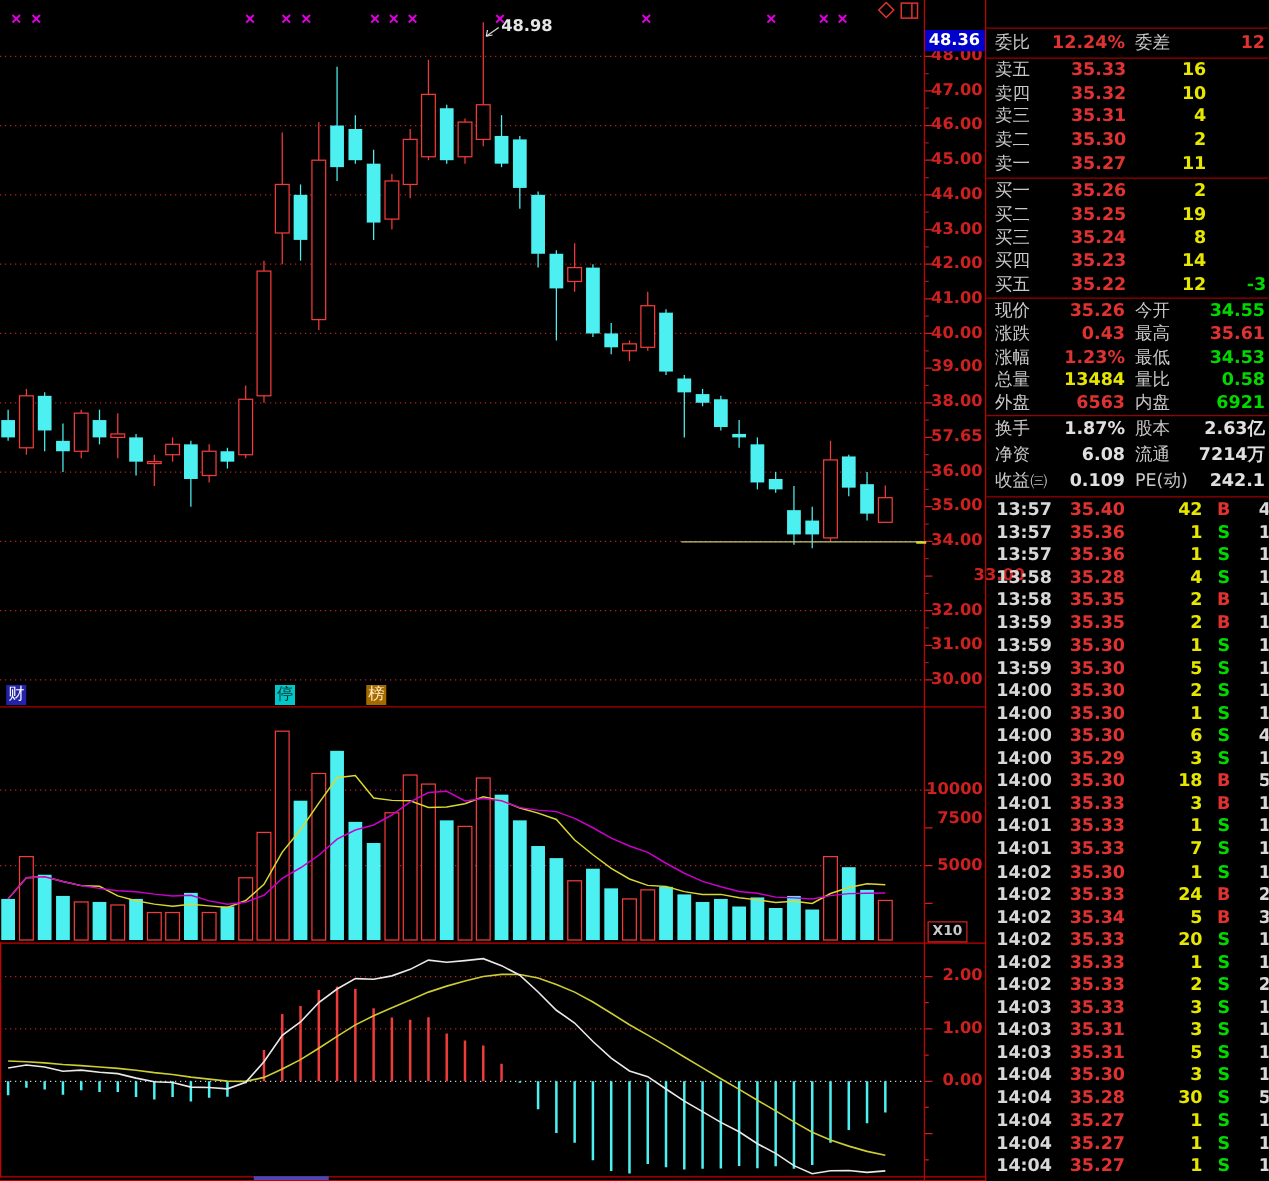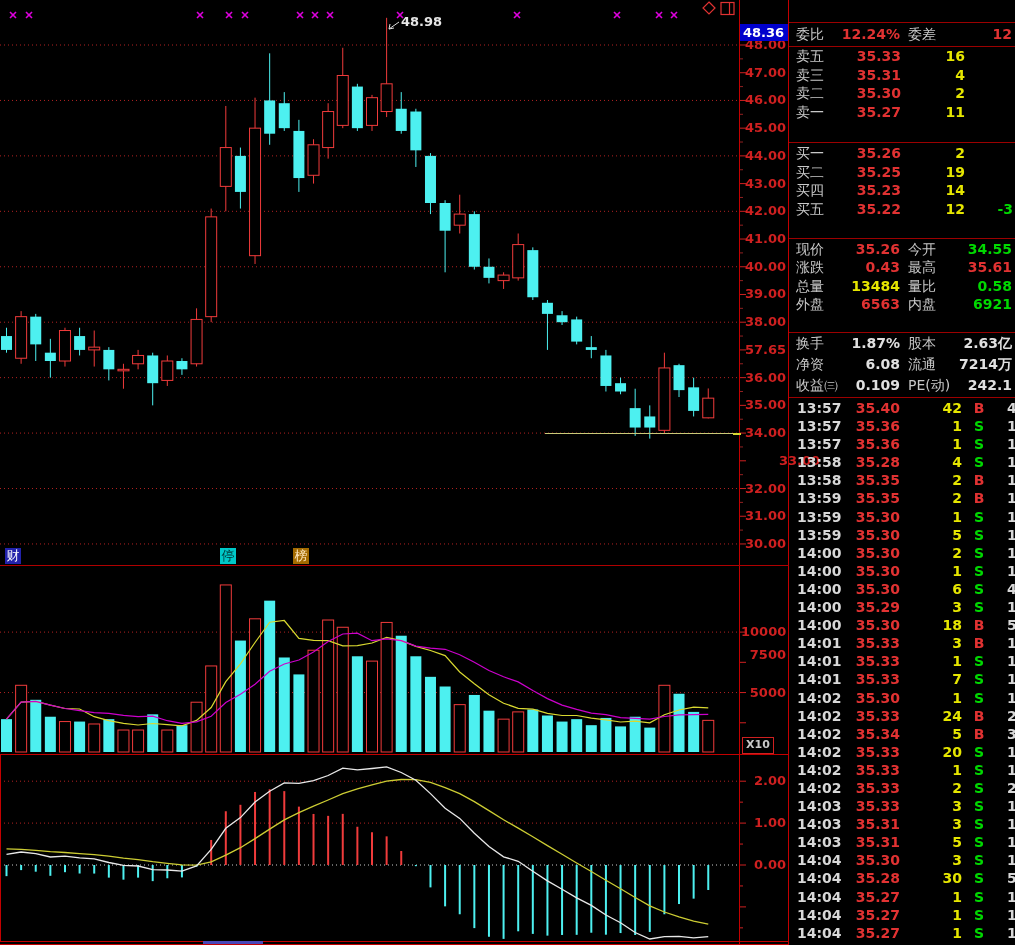--- a/index.html
+++ b/index.html
@@ -440,20 +440,25 @@
     <div class="hline" style="left:-1px;top:46px;width:226px;"></div>
 
     <div class="abs" style="left:0;top:47px;width:225px;">
 
     <div class="ob-row">
           <span class="cell lab l1">卖五</span>
           <span class="cell num c-red ob-price">35.33</span>
           <span class="cell num c-yellow ob-vol">16</span>
         </div>
         <div class="ob-row">
+          <span class="cell lab l1">卖四</span>
+          <span class="cell num c-red ob-price">35.32</span>
+          <span class="cell num c-yellow ob-vol">10</span>
+        </div>
+        <div class="ob-row">
           <span class="cell lab l1">卖三</span>
           <span class="cell num c-red ob-price">35.31</span>
           <span class="cell num c-yellow ob-vol">4</span>
         </div>
         <div class="ob-row">
           <span class="cell lab l1">卖二</span>
           <span class="cell num c-red ob-price">35.30</span>
           <span class="cell num c-yellow ob-vol">2</span>
         </div>
         <div class="ob-row">
@@ -472,20 +477,26 @@
           <span class="cell num c-yellow ob-vol">2</span>
           <span class="cell num c-green ob-extra"></span>
         </div>
         <div class="ob-row">
           <span class="cell lab l1">买二</span>
           <span class="cell num c-red ob-price">35.25</span>
           <span class="cell num c-yellow ob-vol">19</span>
           <span class="cell num c-green ob-extra"></span>
         </div>
         <div class="ob-row">
+          <span class="cell lab l1">买三</span>
+          <span class="cell num c-red ob-price">35.24</span>
+          <span class="cell num c-yellow ob-vol">8</span>
+          <span class="cell num c-green ob-extra"></span>
+        </div>
+        <div class="ob-row">
           <span class="cell lab l1">买四</span>
           <span class="cell num c-red ob-price">35.23</span>
           <span class="cell num c-yellow ob-vol">14</span>
           <span class="cell num c-green ob-extra"></span>
         </div>
         <div class="ob-row">
           <span class="cell lab l1">买五</span>
           <span class="cell num c-red ob-price">35.22</span>
           <span class="cell num c-yellow ob-vol">12</span>
           <span class="cell num c-green ob-extra">-3</span>
@@ -499,20 +510,26 @@
           <span class="cell lab l1">现价</span>
           <span class="cell num v1" style="color: rgb(225, 50, 50);">35.26</span>
           <span class="cell lab l2">今开</span>
           <span class="cell num v2" style="color: rgb(0, 216, 0);">34.55</span>
         </div>
         <div class="q-row">
           <span class="cell lab l1">涨跌</span>
           <span class="cell num v1" style="color: rgb(225, 50, 50);">0.43</span>
           <span class="cell lab l2">最高</span>
           <span class="cell num v2" style="color: rgb(225, 50, 50);">35.61</span>
+        </div>
+        <div class="q-row">
+          <span class="cell lab l1">涨幅</span>
+          <span class="cell num v1" style="color: rgb(225, 50, 50);">1.23%</span>
+          <span class="cell lab l2">最低</span>
+          <span class="cell num v2" style="color: rgb(0, 216, 0);">34.53</span>
         </div>
         <div class="q-row">
           <span class="cell lab l1">总量</span>
           <span class="cell num v1" style="color: rgb(230, 230, 0);">13484</span>
           <span class="cell lab l2">量比</span>
           <span class="cell num v2" style="color: rgb(0, 216, 0);">0.58</span>
         </div>
         <div class="q-row">
           <span class="cell lab l1">外盘</span>
           <span class="cell num v1" style="color: rgb(225, 50, 50);">6563</span>

